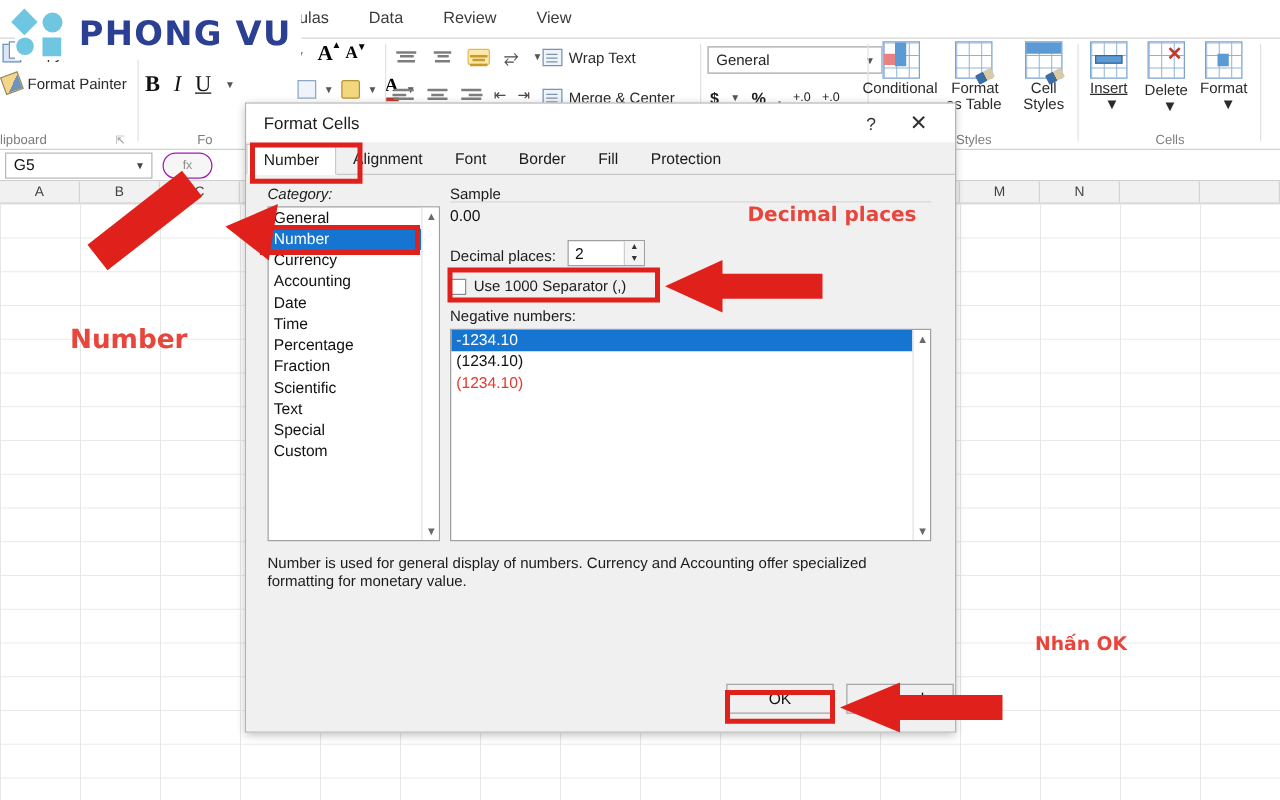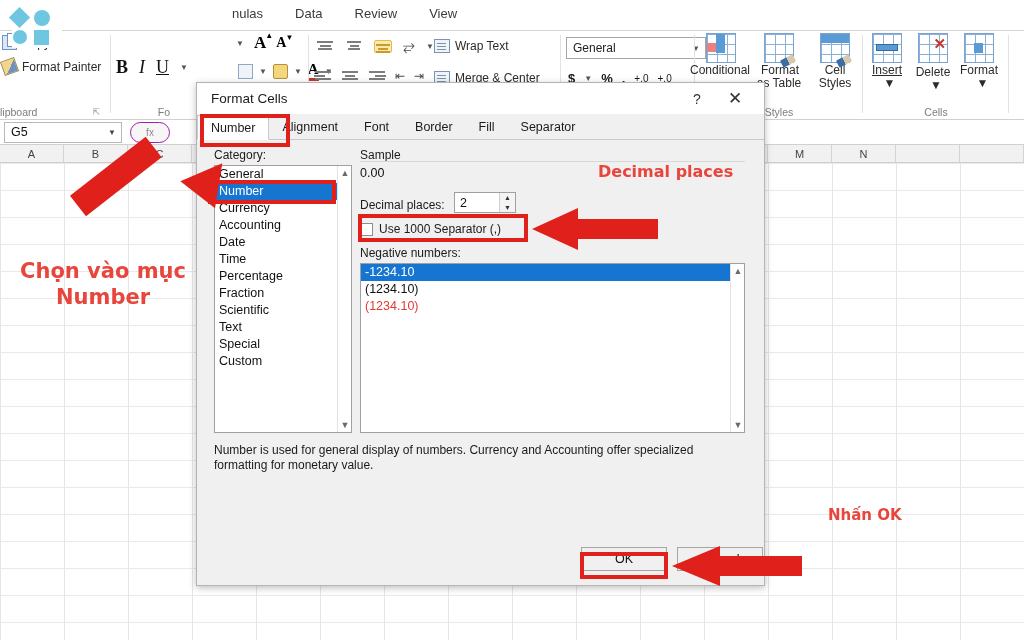--- a/index.html
+++ b/index.html
@@ -107,21 +107,21 @@
     display:flex; align-items:center; justify-content:center; }
   #dlg-tabs { position:absolute; left:0; top:31px; width:100%; height:26px; background:#f0f0f0;
     display:flex; align-items:flex-end; border-bottom:1px solid #c8c8c8; }
   .dtab { height:25px; padding:0 13px; font-size:12.5px; color:#1b1b1b; display:flex; align-items:center; }
   .dtab.active { background:#fff; border:1px solid #c8c8c8; border-bottom:1px solid #fff;
     position:relative; top:1px; }
   #dlg-body { position:absolute; left:0; top:57px; width:100%; bottom:0; background:#f0f0f0; }
 
   .lbl { font-size:12px; color:#1b1b1b; }
 
-  #cat-label { position:absolute; left:17px; top:8px; }
+  #cat-label { position:absolute; left:17px; top:8px;font-style:italic; }
   #cat-list { position:absolute; left:17px; top:25px; width:138px; height:268px;
     background:#fff; border:1px solid #a0a0a0; overflow:hidden; }
   #cat-items { position:absolute; left:0; top:0; right:14px; }
   .cat-item { font-size:12.5px; color:#111; padding:1px 4px; line-height:15px; }
   .cat-item.sel { background:#1675d1; color:#fff; }
   .vscroll { position:absolute; right:0; top:0; width:14px; height:100%; background:#fff;
     border-left:1px solid #e2e2e2; }
   .vscroll .up, .vscroll .dn { position:absolute; left:0; width:14px; height:14px; color:#6a6a6a;
     font-size:9px; display:flex; align-items:center; justify-content:center; }
   .vscroll .up { top:0; } .vscroll .dn { bottom:0; }
@@ -410,37 +410,38 @@
   </div>
 </div>
 
 <div id="logo">
   <div class="logomark">
     <div class="lm-diamond"></div>
       <div class="lm-circle1"></div>
     <div class="lm-circle2"></div>
       <div class="lm-square"></div>
   </div>
+  <div id="logotext">PHONG VU</div>
 </div>
 
 <div id="dialog">
 
   <div id="dlg-title">
     <span class="t">Format Cells</span>
     <span id="dlg-help">?</span>
     <span id="dlg-close">✕</span>
   </div>
 
   <div id="dlg-tabs">
     <div class="dtab active">Number</div>
     <div class="dtab">Alignment</div>
     <div class="dtab">Font</div>
     <div class="dtab">Border</div>
     <div class="dtab">Fill</div>
-    <div class="dtab">Separator</div>
+    <div class="dtab">Protection</div>
   </div>
 
   <div id="dlg-body">
 
     <div class="lbl" id="cat-label">Category:</div>
 
     <div id="cat-list">
       <div id="cat-items">
         <div class="cat-item">General</div>
         <div class="cat-item sel">Number</div>
@@ -513,17 +514,16 @@
 <div class="arrow" id="arw-decimal">
   <div class="shaft"></div>
     <div class="head"></div>
 </div>
 <div class="arrow" id="arw-ok">
   <div class="shaft"></div>
     <div class="head"></div>
 </div>
 
 <div class="anno" id="anno-number">
-  <div>Chọn vào mục</div>
   <div>Number</div>
 </div>
 <div class="anno" id="anno-decimal">Decimal places</div>
 <div class="anno" id="anno-ok">Nhấn OK</div>
 
 </body></html>

